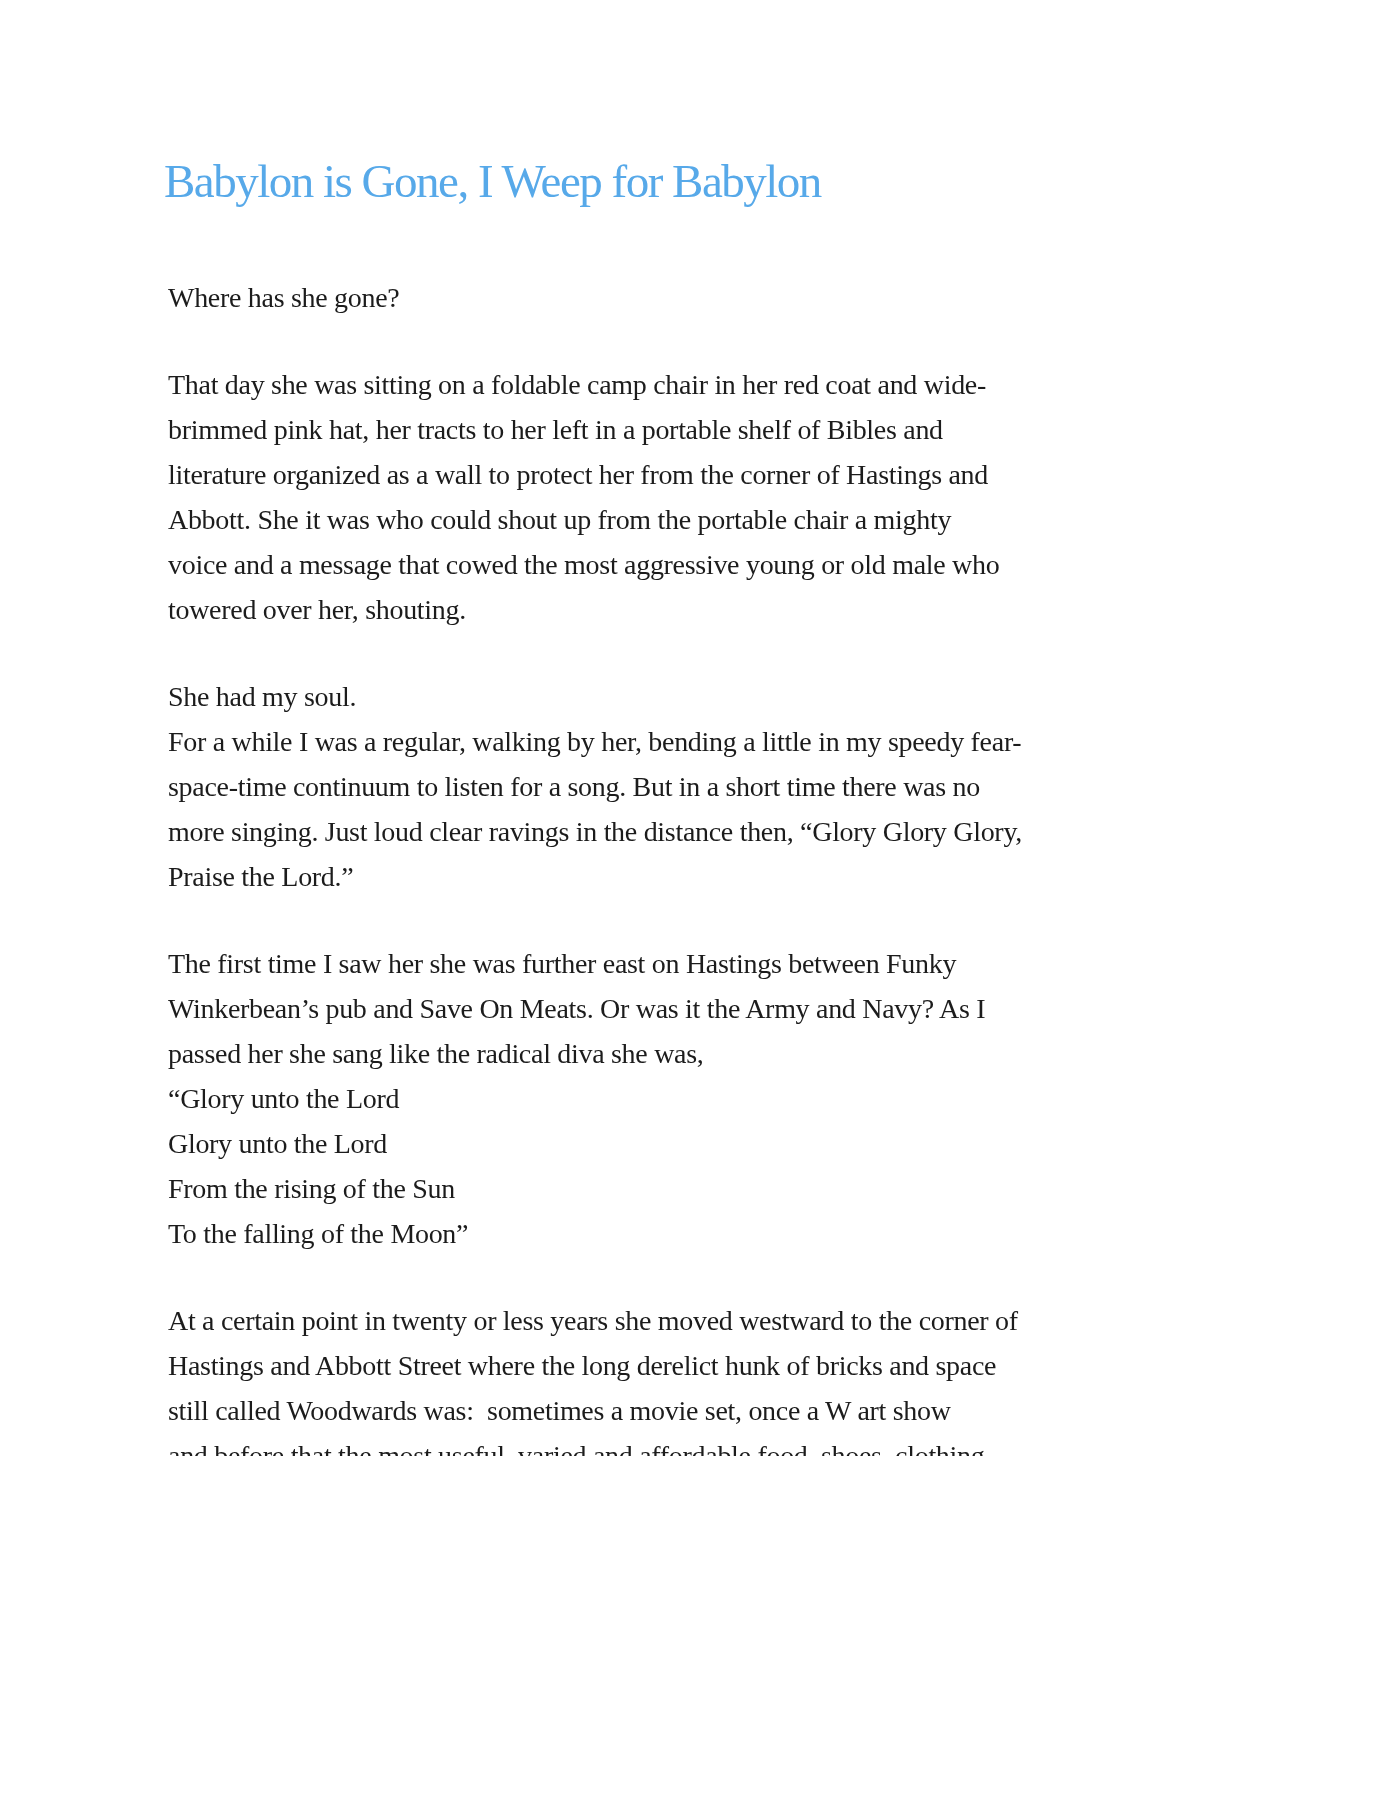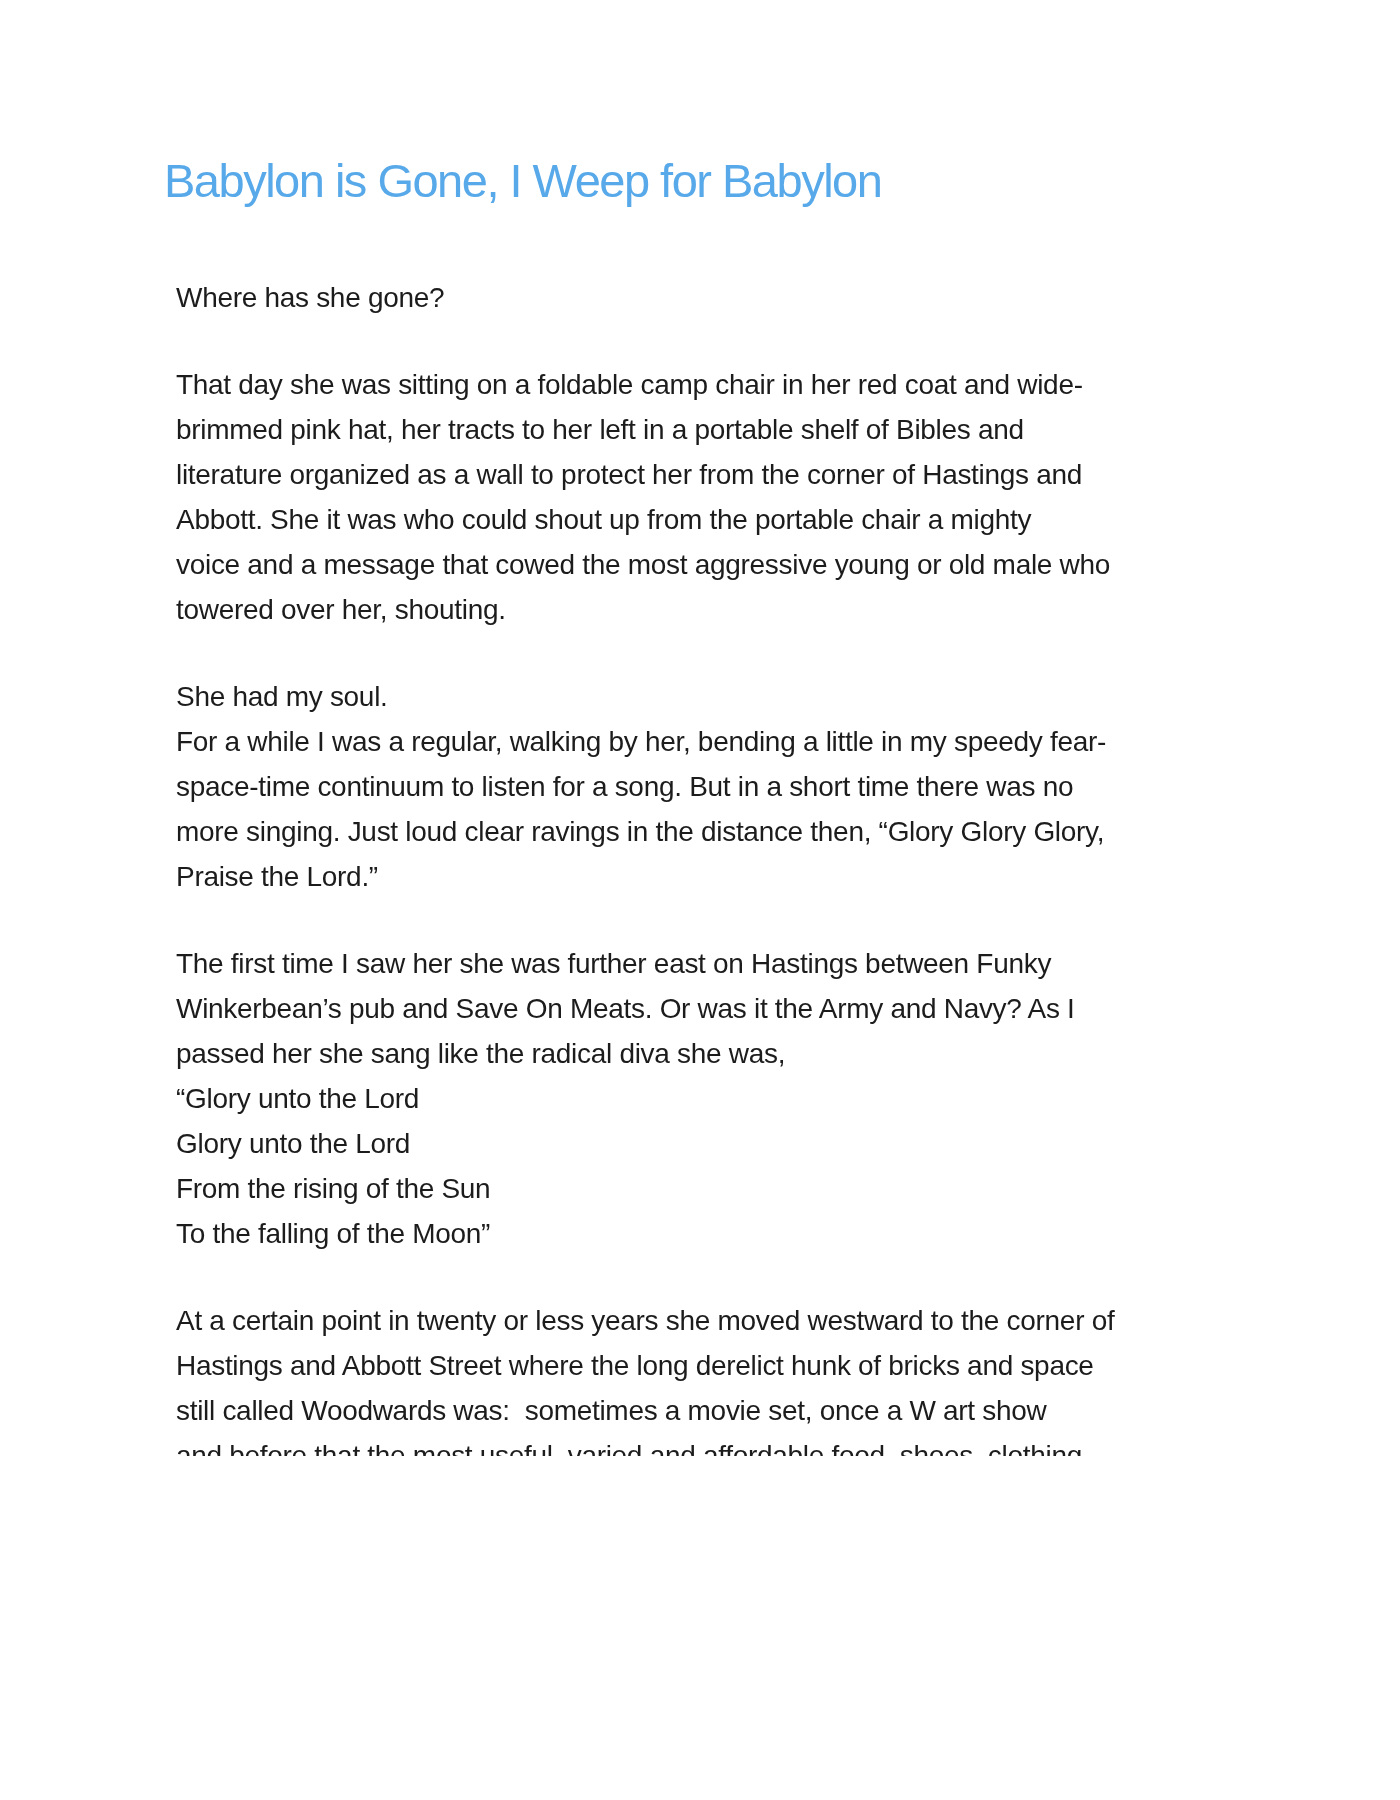--- a/index.html
+++ b/index.html
@@ -5,40 +5,40 @@
   html, body {
     margin: 0;
     padding: 0;
     background: #ffffff;
   }
   .page {
     position: relative;
     width: 1400px;
     height: 1456px;
     background: #ffffff;
-    font-family: Liberation Sans, sans-serif;
+    font-family: Liberation Serif, serif;
     overflow: hidden;
   }
   .content {
     position: absolute;
     left: 164px;
     top: 0;
     width: 1150px;
   }
   .doc-title {
     margin: 0;
     padding-top: 155px;
     font-size: 47px;
     line-height: 52px;
     font-weight: 400;
     letter-spacing: -1.5px;
     color: #57a9e9;
   }
   .body-text p {
-    margin: 42px 0 0 12px;
+    margin: 42px 0 0 4px;
     font-size: 28px;
     line-height: 45px;
     font-weight: 400;
     letter-spacing: -0.3px;
     color: #1c1c1c;
     white-space: pre-wrap;
   }
   .body-text p.first {
     margin-top: 68px;
   }

